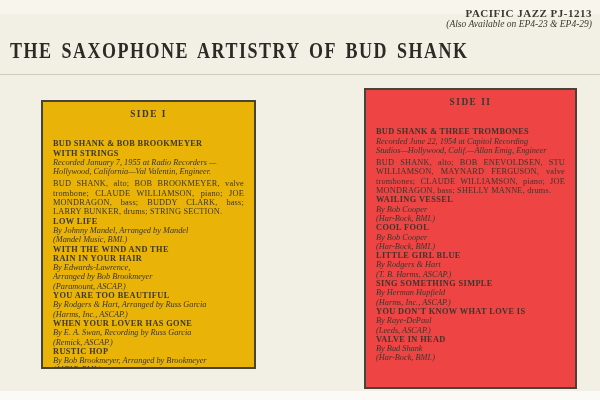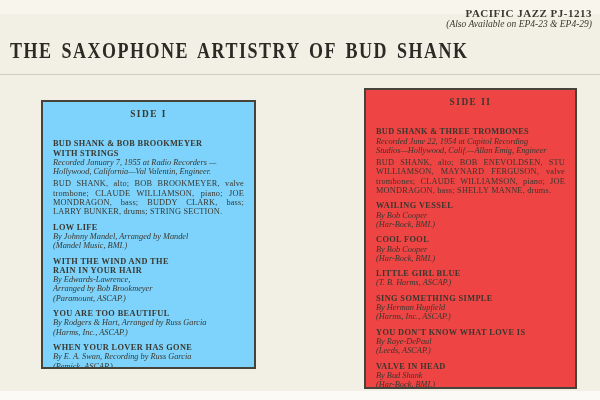--- a/index.html
+++ b/index.html
@@ -18,36 +18,36 @@
   .catalog .cat-line2{font-size:9.5px;font-style:italic;color:#3a382f;}
   .album-title{
     position:absolute;top:37px;left:10px;margin:0;
     font-size:24px;font-weight:bold;letter-spacing:2px;word-spacing:4px;
     color:#2b2a24;white-space:nowrap;
     transform:scaleX(0.75);transform-origin:left center;
   }
   .title-rule{position:absolute;top:74px;left:0;width:600px;height:1px;background:#cfccbd;}
   .panel{
     position:absolute;box-sizing:border-box;
-    border:2px solid #45433a;background:#7dd3fc;
+    border:2px solid #45433a;background:#eab308;
     padding:6px 10px;overflow:hidden;
     font-size:8.3px;line-height:9.3px;color:#3a372e;
   }
   .panel-left{left:41px;top:100px;width:215px;height:269px;}
   .panel-right{left:364px;top:88px;width:213px;height:301px;background:#ef4444;}
   .side-heading{
     text-align:center;font-weight:bold;font-size:9.3px;
     letter-spacing:1.5px;margin:2px 0 7px;
   }
   .pre{white-space:pre-line;}
   .session-title{font-weight:bold;letter-spacing:0.3px;margin-top:20px;}
   .session-arrangements{font-style:italic;}
   .session-recorded{font-style:italic;}
   .session-personnel{margin-top:3px;text-align:justify;letter-spacing:0.2px;}
-  .track{margin-top:6px;}
+  .track{margin-top:0;}
   .track-title{font-weight:bold;letter-spacing:0.4px;}
   .track-credit{font-style:italic;}
   .track-publisher{font-style:italic;}
 </style>
 </head>
 <body>
 
 <div class="strip-top"></div>
 <div class="strip-bottom"></div>
 
@@ -110,20 +110,21 @@
     <div class="track-credit pre">By Bob Cooper</div>
     <div class="track-publisher">(Har-Bock, BMI.)</div>
   </div>
   <div class="track">
     <div class="track-title pre">COOL FOOL</div>
     <div class="track-credit pre">By Bob Cooper</div>
     <div class="track-publisher">(Har-Bock, BMI.)</div>
   </div>
   <div class="track">
     <div class="track-title pre">LITTLE GIRL BLUE</div>
+    <div class="track-credit pre">By Rodgers &amp; Hart</div>
     <div class="track-publisher">(T. B. Harms, ASCAP.)</div>
   </div>
   <div class="track">
     <div class="track-title pre">SING SOMETHING SIMPLE</div>
     <div class="track-credit pre">By Herman Hupfield</div>
     <div class="track-publisher">(Harms, Inc., ASCAP.)</div>
   </div>
   <div class="track">
     <div class="track-title pre">YOU DON'T KNOW WHAT LOVE IS</div>
     <div class="track-credit pre">By Raye-DePaul</div>

